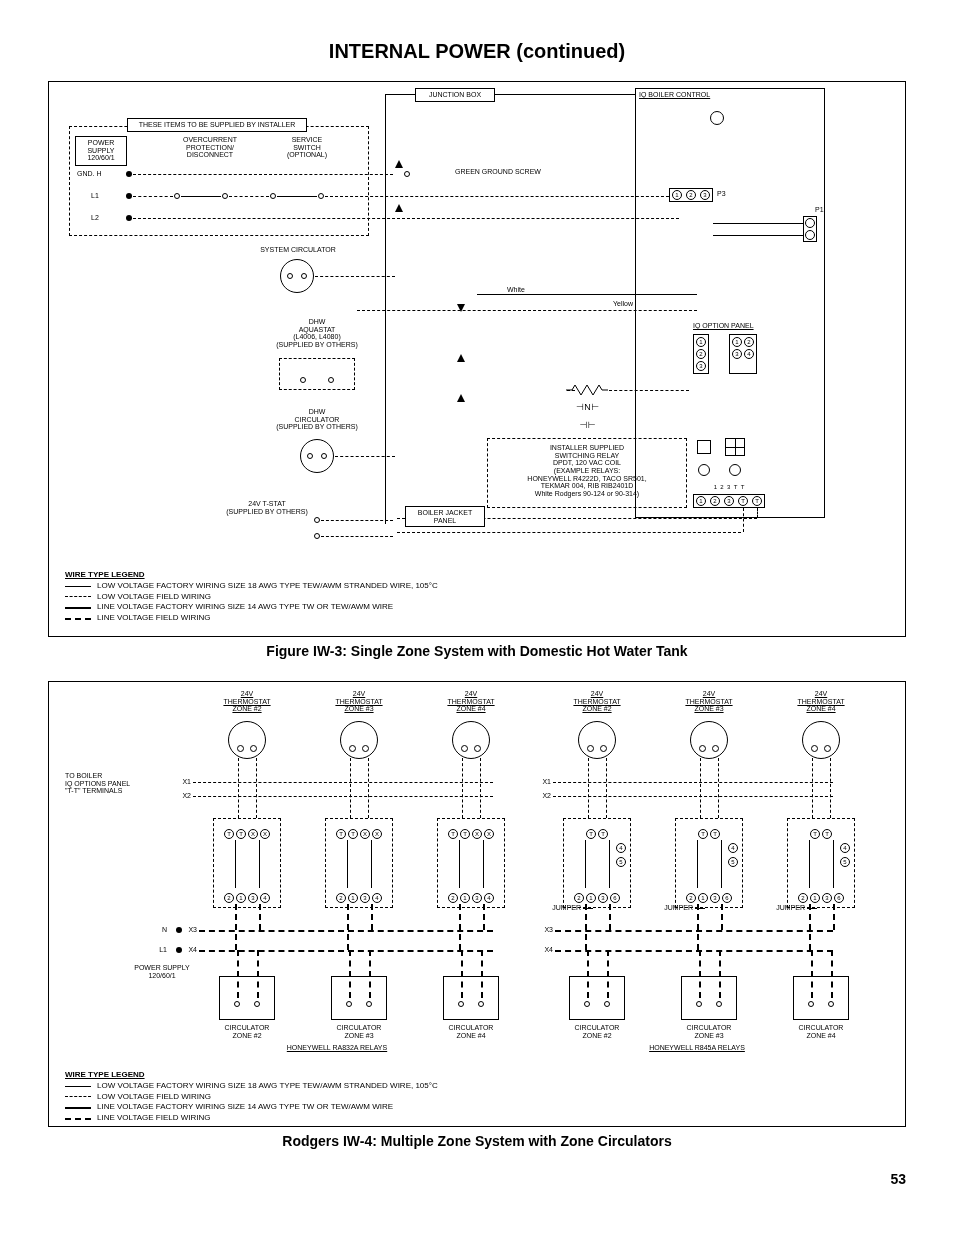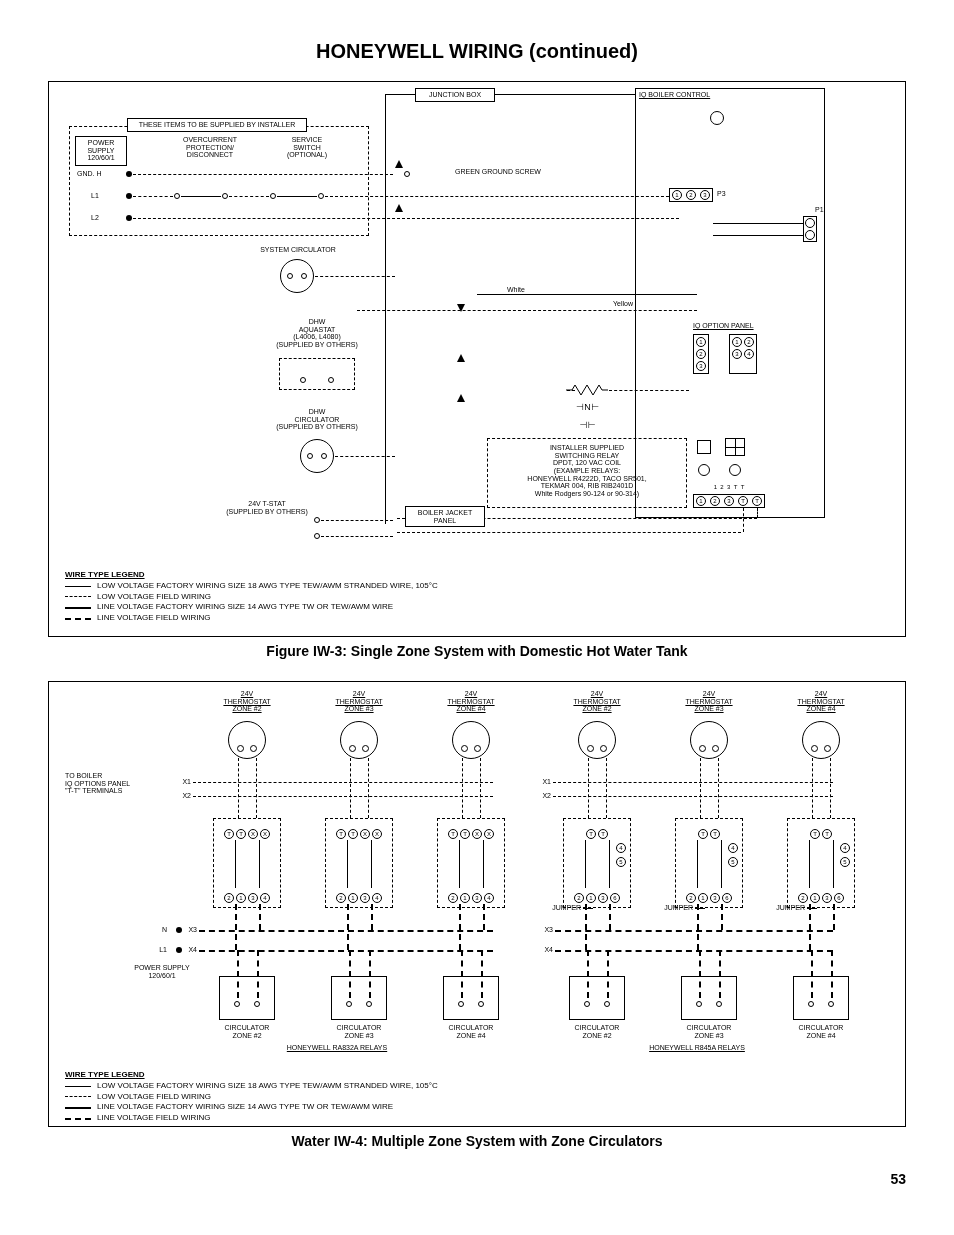--- a/index.html
+++ b/index.html
@@ -115,21 +115,21 @@
   .tstat .t2 { right:8px; }
   .resistor {
     position:absolute; width:42px; height:10px; transform:translate(-50%,-50%);
   }
   .resistor svg { width:100%; height:100%; display:block; }
   .cap { position:absolute; transform:translate(-50%,-50%); font-size:9px; letter-spacing:-1px; }
 </style>
 </head>
 <body>
 
-<h1 class="page-title">HONEYWELL WIRING (continued)</h1>
+<h1 class="page-title">INTERNAL POWER (continued)</h1>
 
 <div class="figure-frame">
   <div class="diagram-area" style="height:540px">
 
     <div class="vline" style="left:328px; top:6px; height:430px;"></div>
     <div class="hline" style="left:328px; top:6px; width:30px;"></div>
     <div class="box" style="left:358px; top:0px; width:80px;">JUNCTION BOX</div>
     <div class="hline" style="left:438px; top:6px; width:140px;"></div>
 
     <div class="outline" style="left:578px; top:0px; width:190px; height:430px;"></div>
@@ -529,15 +529,15 @@
        <div class="vdash" style="left:776px; top:216px; height:26px; border-left-width:2px;"></div>
       <div class="outline" style="left:736px; top:288px; width:56px; height:44px;"></div>
        <div class="ring" style="left:754px; top:316px;"></div>
        <div class="ring" style="left:774px; top:316px;"></div>
        <div class="vdash" style="left:754px; top:262px; height:48px; border-left-width:2px;"></div>
        <div class="vdash" style="left:774px; top:262px; height:48px; border-left-width:2px;"></div>
        <div class="label" style="left:730px; top:336px; width:68px;">CIRCULATOR
 ZONE #4</div>
     </div>
 </div>
-<div class="figure-caption">Water IW-4:  Multiple Zone System with Zone Circulators</div>
+<div class="figure-caption">Rodgers IW-4:  Multiple Zone System with Zone Circulators</div>
 
 <div class="page-number">53</div>
 
 </body></html>

